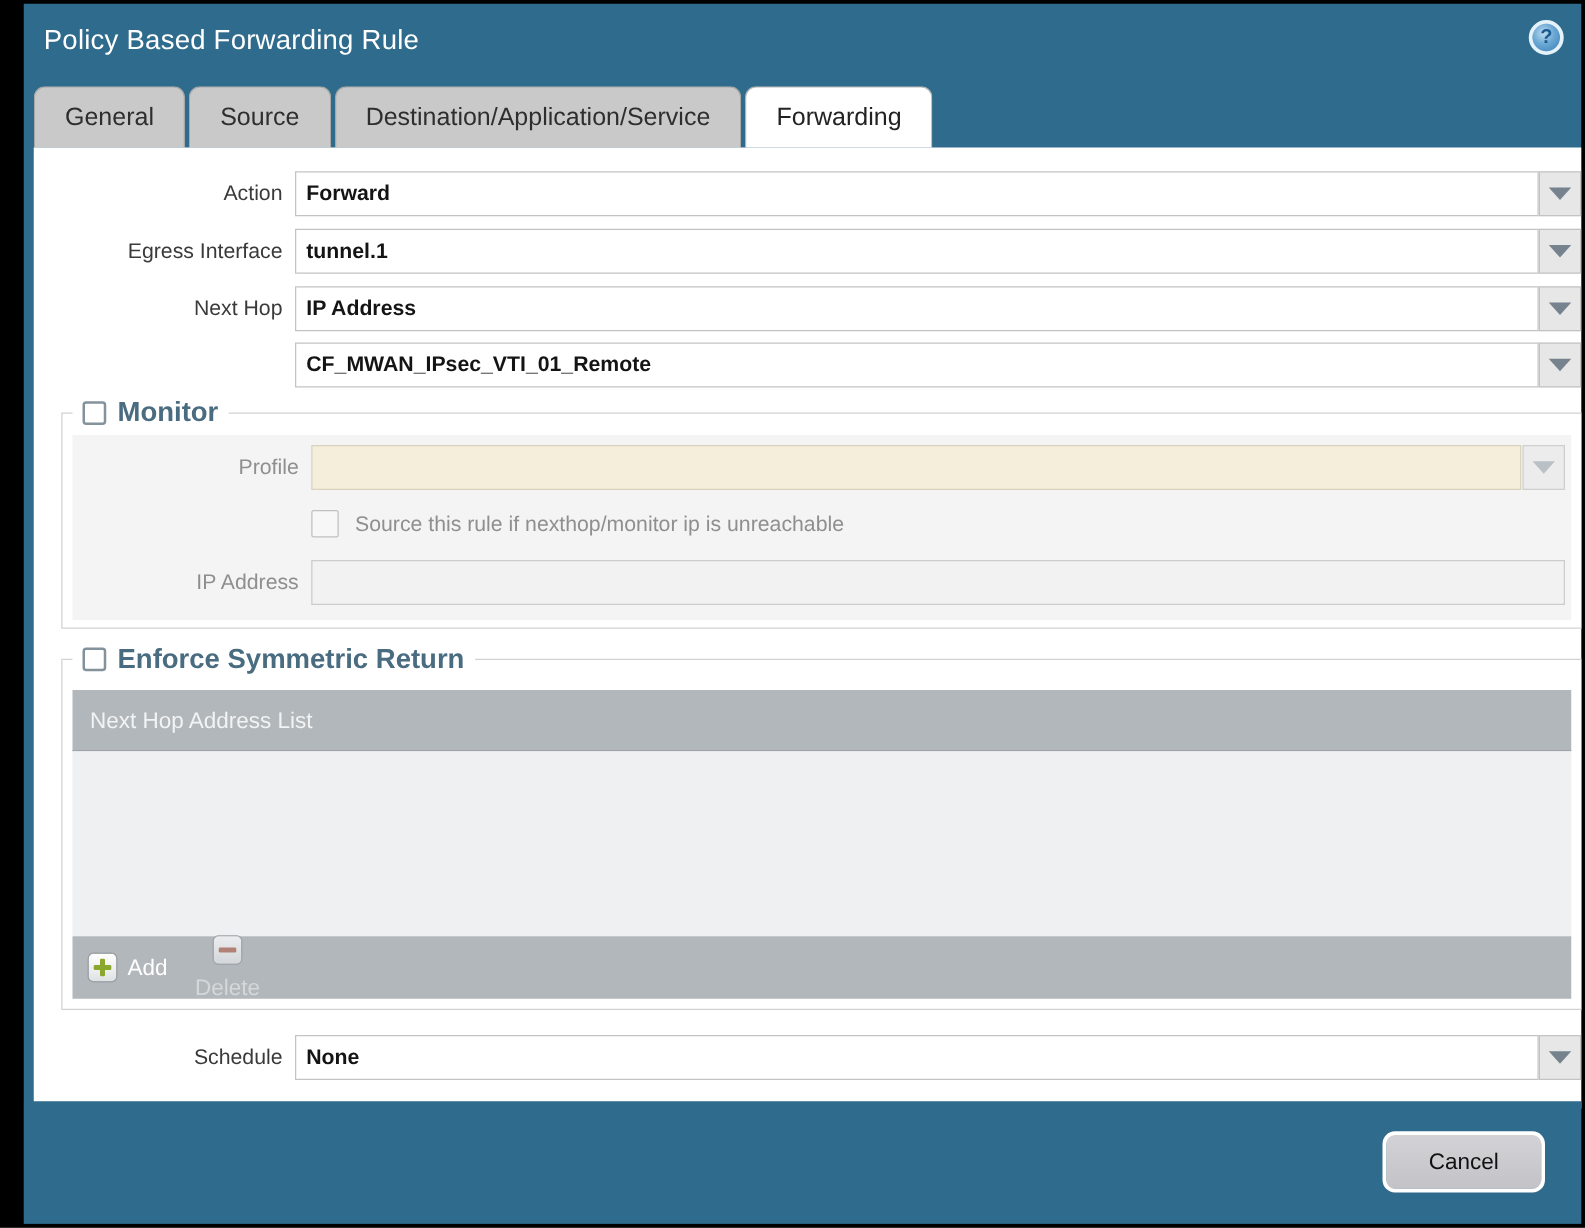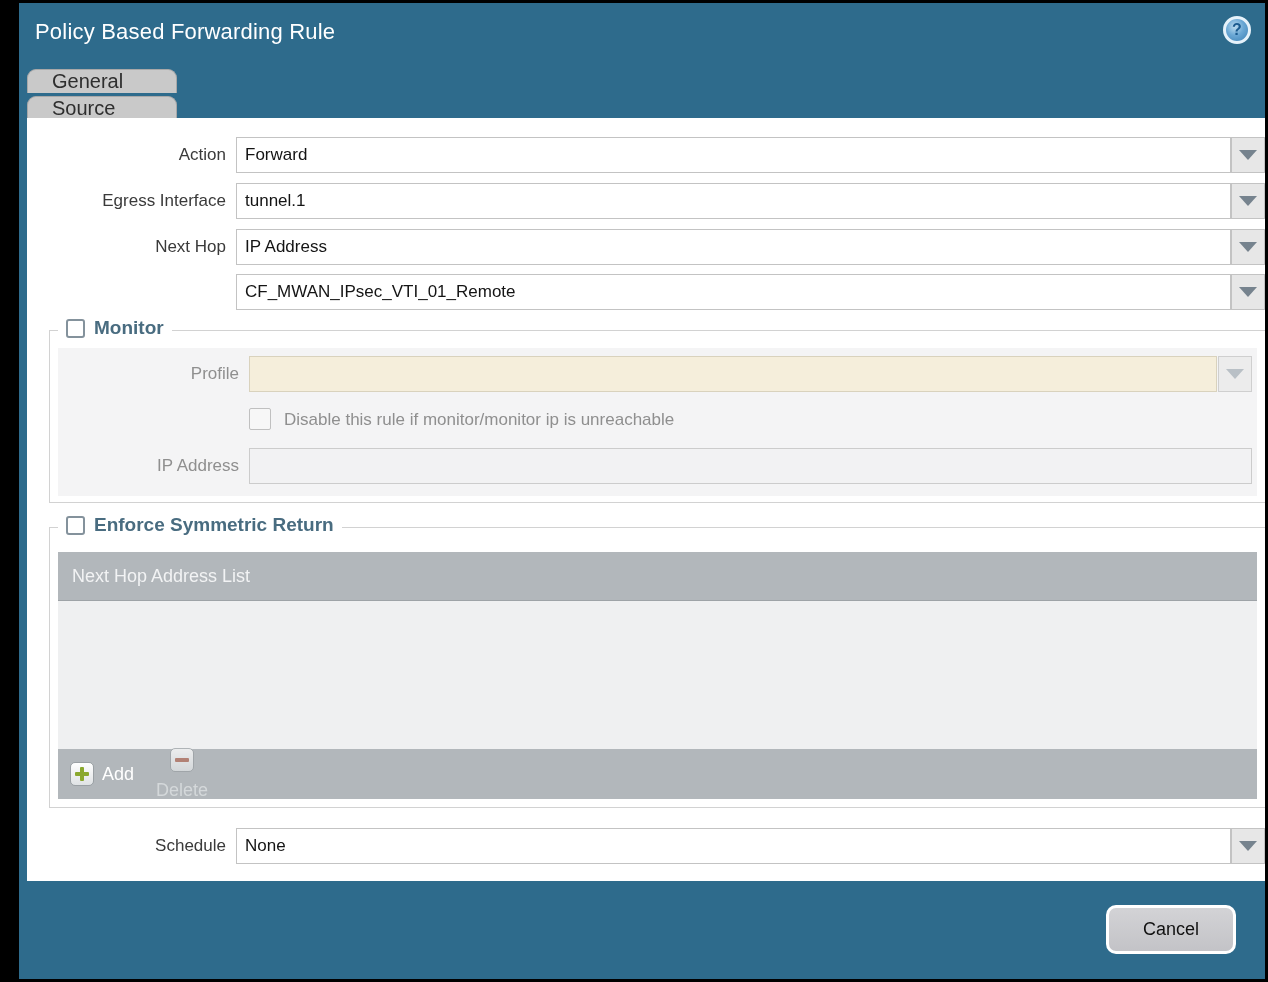--- a/index.html
+++ b/index.html
@@ -9,55 +9,55 @@
 
   
   .titlebar { position:absolute; top:0; left:0; right:0; height:62px; }
   .title { position:absolute; left:16px; top:16px; color:#ffffff; font-size:22px; font-weight:400; letter-spacing:0.2px; }
   .help { position:absolute; right:14px; top:13px; width:28px; height:28px; border-radius:50%;
           background:radial-gradient(circle at 40% 35%, #bcdcf0 0%, #6aa7d4 45%, #3a7fb4 100%);
           border:3px solid #e6f2fa; display:flex; align-items:center; justify-content:center;
           color:#1a5a8e; font-size:16px; font-weight:bold; cursor:pointer; }
 
   
-  .tabbar { position:absolute; top:66px; left:8px; height:49px; display:flex; gap:3px; align-items:stretch;flex-direction:column; }
+  .tabbar { position:absolute; top:66px; left:8px; height:49px; display:flex; gap:3px; align-items:stretch; }
   .tab { background:#c9c9c9; border:1px solid #a8a8a8; border-bottom:none; border-radius:9px 9px 0 0;
          padding:0 24px; display:flex; align-items:center; font-size:20px; color:#2e2e2e; cursor:pointer; }
   .tab.active { background:#ffffff; border-color:#b5b5b5; color:#222; }
 
   
   .content { position:absolute; top:115px; left:8px; width:1252px; height:769px; background:#ffffff; }
 
   .frow { position:absolute; left:0; height:36px; }
   .flabel { position:absolute; top:0; left:0; width:199px; height:36px; line-height:36px;
             text-align:right; font-size:17px; color:#3a3a3a; }
   .tinput { position:absolute; top:0; left:209px; width:995px; height:36px; background:#fff;
             border:1px solid #c3c3c3; font-size:17px; color:#141414; padding:0 8px;
-            line-height:34px; white-space:nowrap; overflow:hidden; }
+            line-height:34px; white-space:nowrap; overflow:hidden;font-weight:bold; }
   .ddbtn { position:absolute; top:0; left:1204px; width:34px; height:36px; background:#e7e7e7;
            border:1px solid #c3c3c3; cursor:pointer; display:flex; align-items:center; justify-content:center; }
   .ddbtn .tri { width:0; height:0; border-left:9px solid transparent; border-right:9px solid transparent;
                 border-top:10px solid #76838e; }
   .ddbtn.disabled { background:#ececec; }
   .ddbtn.disabled .tri { border-top-color:#b9c0c6; }
 
   .row-action   { top:19px; }
   .row-egress   { top:65px; }
   .row-nexthop  { top:111px; }
   .row-nhaddr   { top:156px; }
   .row-schedule { top:710px; }
 
   
   .fset { position:absolute; left:22px; width:1217px; border:1px solid #d2d2d2; background:#fff; }
   .fset-monitor { top:212px; height:173px; }
   .fset-esr     { top:409px; height:281px; }
   .legend { position:absolute; top:-14px; left:8px; background:#ffffff; padding:0 8px;
             display:flex; align-items:center; gap:9px; }
   .legend .cbx { width:19px; height:19px; border:2px solid #84929c; border-radius:3px; background:#fff; cursor:pointer; }
-  .legend .ltext { font-size:19px; font-weight:bold; color:#496c80; }
+  .legend .ltext { font-size:22px; font-weight:bold; color:#496c80; }
 
   .mpanel { position:absolute; top:17px; left:8px; width:1199px; height:148px; background:#f4f4f5;text-decoration:underline; }
   .mrow { position:absolute; height:36px; }
   .mlabel { position:absolute; top:0; left:0; width:181px; height:36px; line-height:36px;
             text-align:right; font-size:17px; color:#8f8f8f; }
   .profile-input { position:absolute; top:0; left:191px; width:968px; height:36px;
                    background:#f5eedb; border:1px solid #d9d2bd; }
   .profile-dd { position:absolute; top:0; left:1160px; width:34px; height:36px;
                 background:#ebebeb; border:1px solid #cfcfcf; display:flex; align-items:center; justify-content:center; }
   .mrow-profile { top:8px; left:0; right:0; }
@@ -102,20 +102,21 @@
   <div class="dialog">
 
     <div class="titlebar">
       <div class="title">Policy Based Forwarding Rule</div>
       <div class="help">?</div>
     </div>
 
     <div class="tabbar">
       <div class="tab">General</div>
       <div class="tab">Source</div>
+      <div class="tab">Destination/Application/Service</div>
       <div class="tab active">Forwarding</div>
     </div>
 
     <div class="content">
 
       <div class="frow row-action">
         <div class="flabel">Action</div>
         <div class="tinput">Forward</div>
         <div class="ddbtn">
             <span class="tri"></span>
@@ -154,21 +155,21 @@
         <div class="mpanel">
           <div class="mrow mrow-profile">
             <div class="mlabel">Profile</div>
             <div class="profile-input"></div>
             <div class="profile-dd ddbtn disabled" style="left:1160px;">
                 <span class="tri"></span>
               </div>
           </div>
           <div class="mrow mrow-disable">
             <div class="dis-cbx"></div>
-            <div class="dis-text">Disable this rule if monitor/monitor ip is unreachable</div>
+            <div class="dis-text">Source this rule if nexthop/monitor ip is unreachable</div>
           </div>
           <div class="mrow mrow-ip">
             <div class="mlabel">IP Address</div>
             <div class="ip-input"></div>
           </div>
         </div>
       </div>
 
       <div class="fset fset-esr">
         <div class="legend">

